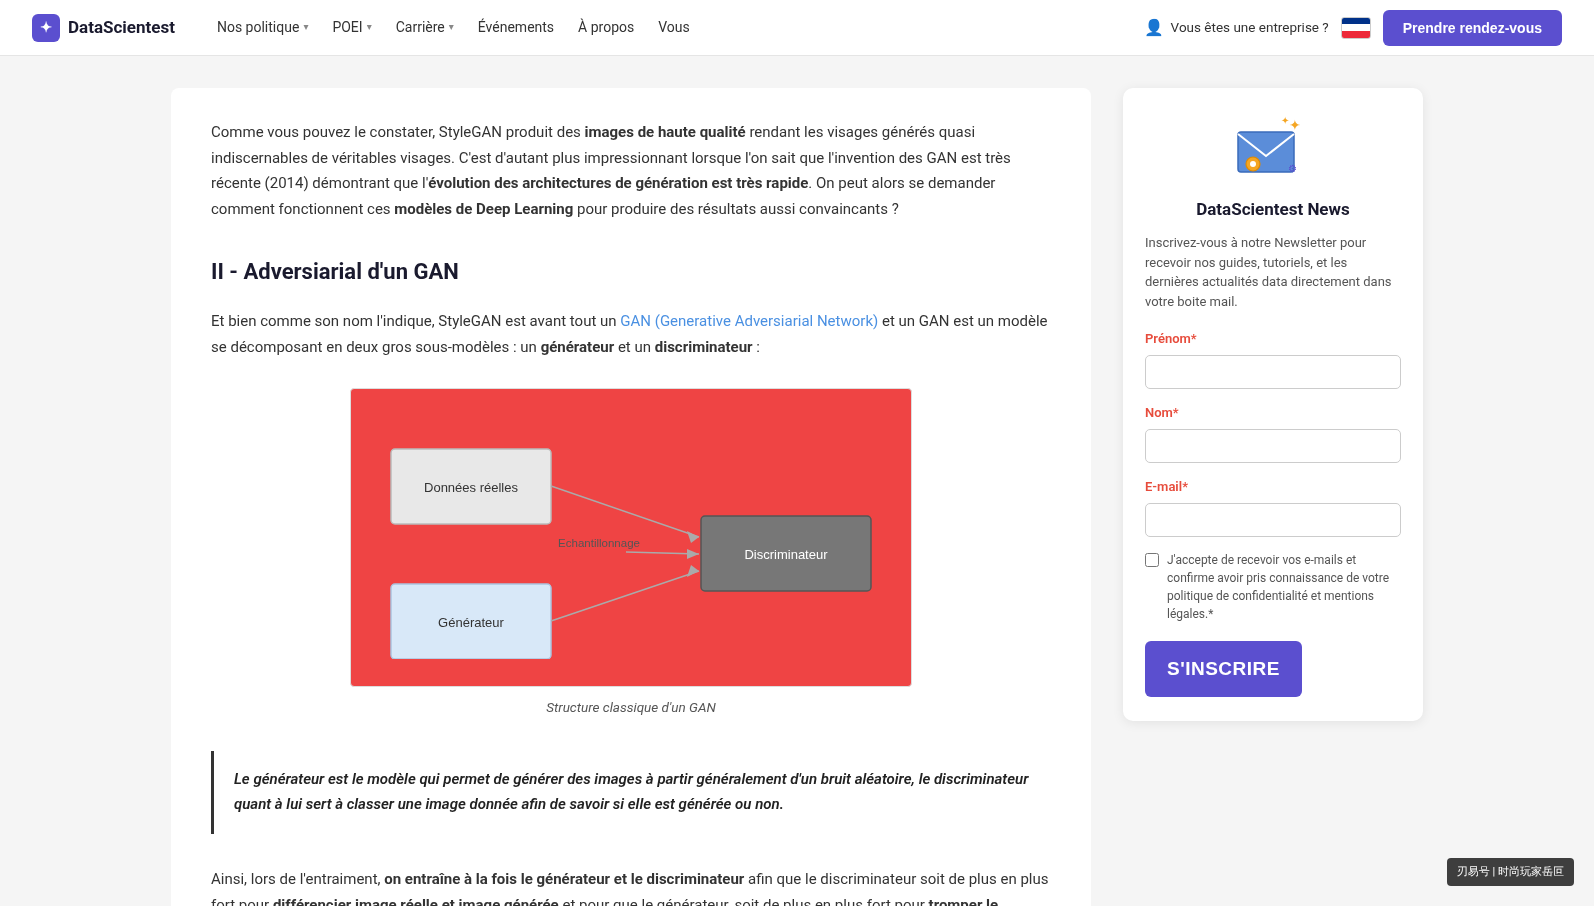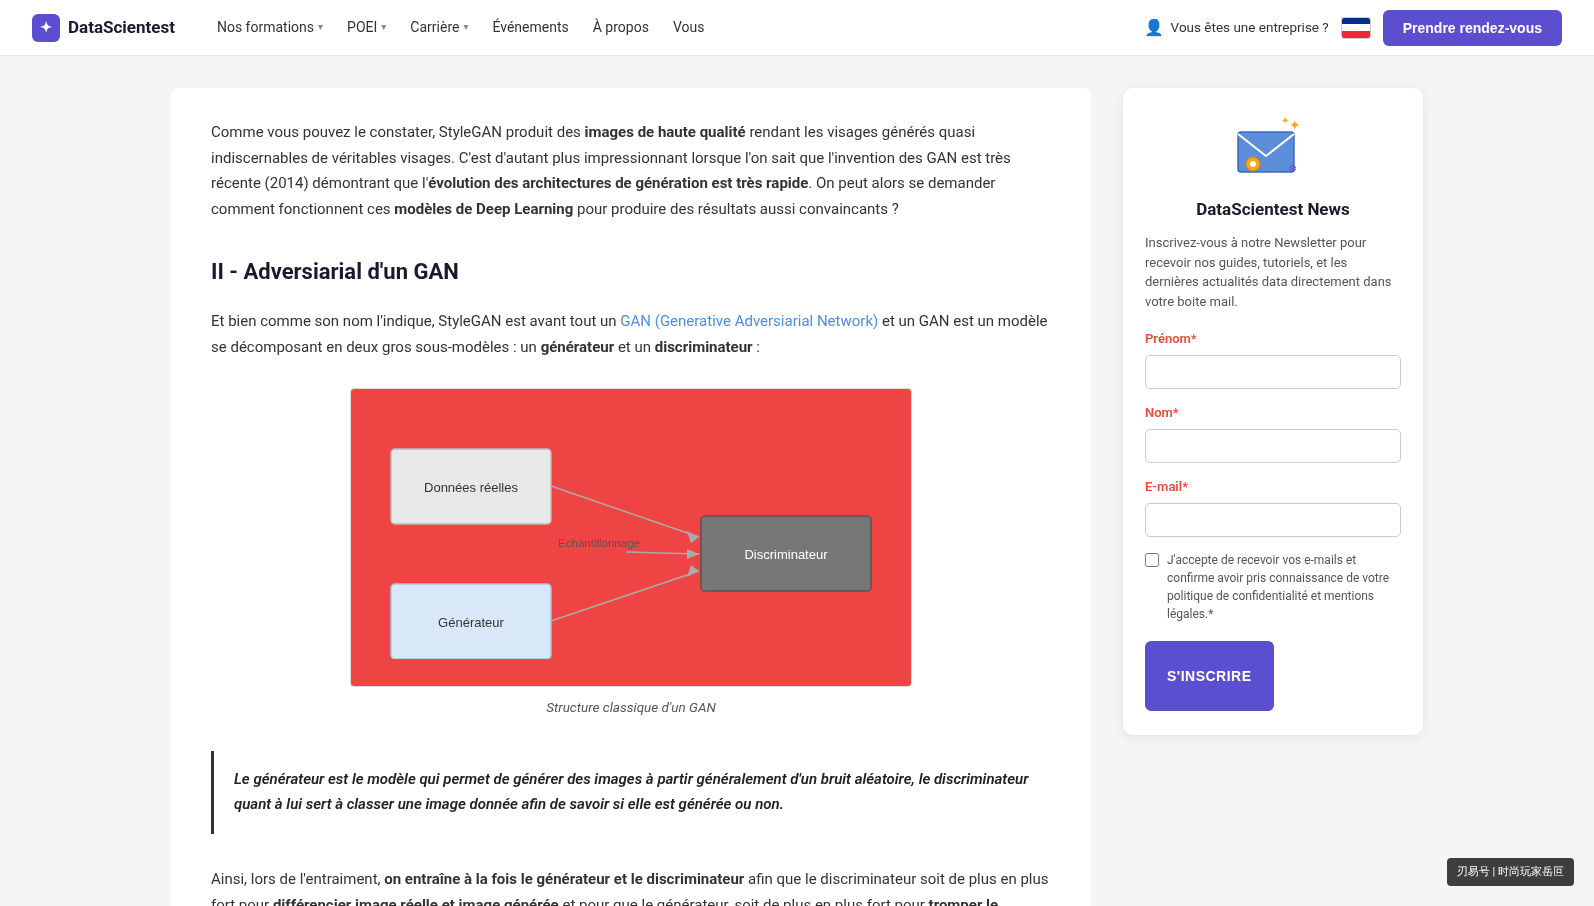--- a/index.html
+++ b/index.html
@@ -242,22 +242,22 @@
     .checkbox-label {
       font-size: 12px;
       color: #555;
       line-height: 1.5;
     }
     .subscribe-btn {
       background: #5b4fcf;
       color: #fff;
       border: none;
       border-radius: 6px;
-      padding: 27px 22px;
-      font-size: 14px;
+      padding: 17px 22px;
+      font-size: 19px;
       font-weight: 700;
       cursor: pointer;
       letter-spacing: 0.5px;
     }
 
     
     .bottom-badge {
       position: fixed;
       bottom: 20px;
       right: 20px;
@@ -272,21 +272,21 @@
 </head>
 <body>
 
 <nav>
   <a class="nav-logo" href="#">
     <div class="nav-logo-icon">✦</div>
     <span>DataScientest</span>
   </a>
   <div class="nav-links">
     <div class="nav-link">
-      <span>Nos formations</span>
+      <span>Nos politique</span>
       <span class="chevron">▾</span>
     </div>
     <div class="nav-link">
       <span>POEI</span>
       <span class="chevron">▾</span>
     </div>
     <div class="nav-link">
       <span>Carrière</span>
       <span class="chevron">▾</span>
     </div>

